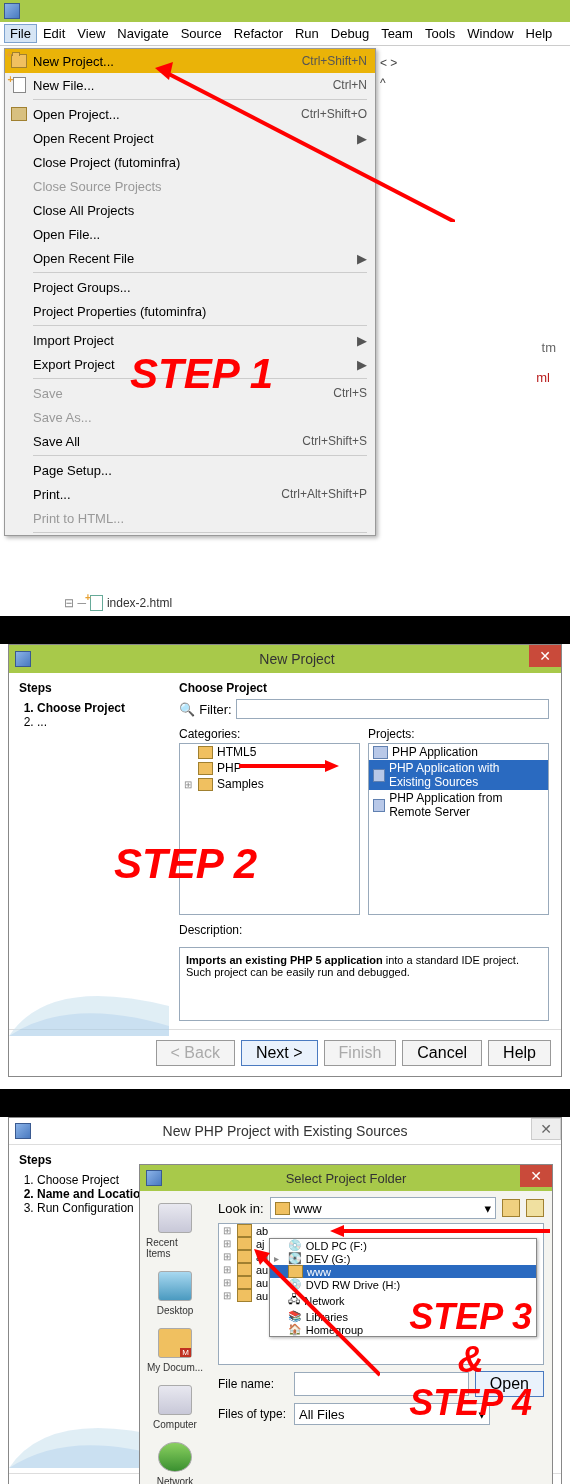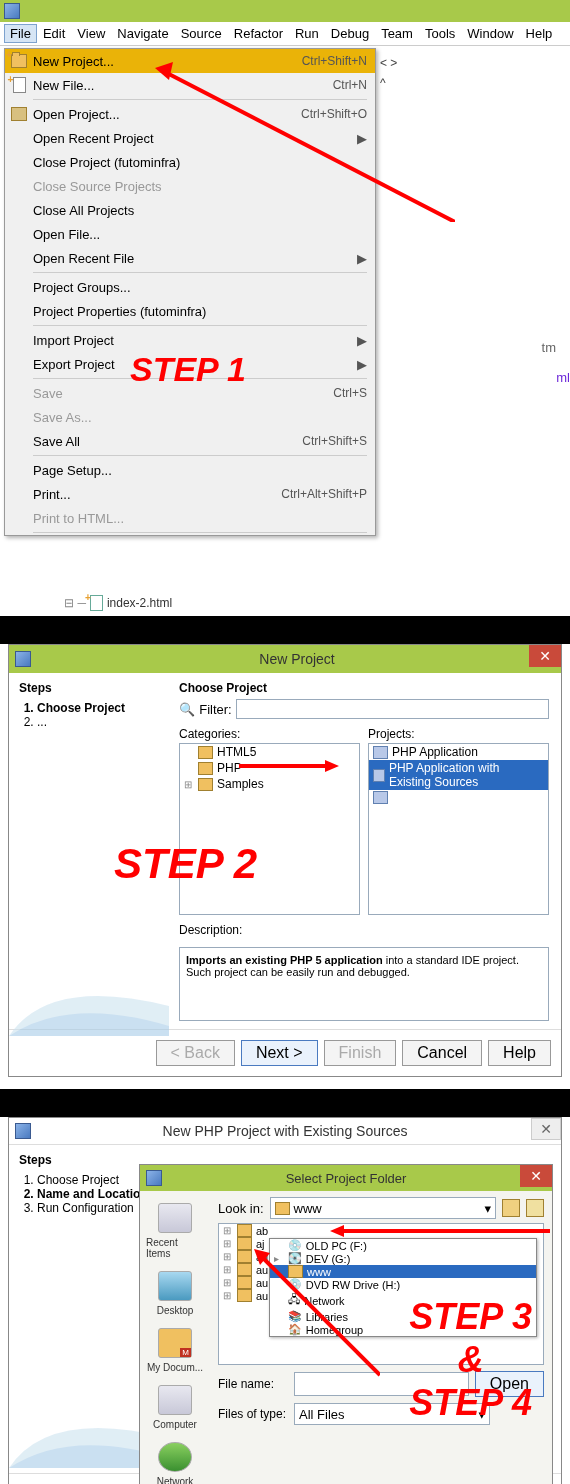--- a/index.html
+++ b/index.html
@@ -14,21 +14,21 @@
 .menuitem{display:flex;align-items:center;height:24px;padding:0 8px 0 4px}
 .menuitem.hl{background:#eab308}
 .menuitem.dis{color:#999}
 .mi-ico{width:20px;display:flex;justify-content:center}
 .mi-lbl{flex:1;padding-left:4px}
 .mi-sc{color:#555;font-size:12px}
 .mi-arr{width:12px;text-align:right;color:#555}
 .msep{height:1px;background:#ccc;margin:2px 8px 2px 28px}
 .bgstuff{position:absolute;left:380px;top:56px;color:#444;font-size:12px}
 .red-arrow1{position:absolute;left:155px;top:62px;width:300px;height:160px;pointer-events:none;z-index:6}
-.step1-lbl{position:absolute;left:130px;top:350px;color:red;font-size:34px;font-weight:bold;font-style:italic;font-family:Arial;z-index:7}
+.step1-lbl{position:absolute;left:130px;top:350px;color:red;font-size:42px;font-weight:bold;font-style:italic;font-family:Arial;z-index:7}
 .ico-proj{width:14px;height:12px;background:#f0c060;border:1px solid #a08030;position:relative}
 .ico-proj::before{content:"";position:absolute;left:0;top:-3px;width:6px;height:3px;background:#f0c060;border:1px solid #a08030;border-bottom:none}
 .ico-proj.plus::after{content:"+";position:absolute;left:-6px;top:-6px;color:#e8a030;font-size:10px;font-weight:bold}
 .ico-file{width:11px;height:14px;background:#fff;border:1px solid #888;position:relative}
 .ico-file::before{content:"+";position:absolute;left:-6px;top:-4px;color:#e8a030;font-size:10px;font-weight:bold}
 .ico-open{width:14px;height:12px;background:#d8c080;border:1px solid #a08030}
 .tree-frag{position:absolute;left:64px;top:595px;font-size:12px;color:#333;display:flex;align-items:center;gap:4px}
 
 .gap{height:20px;background:#000}
 .dlg{margin:8px;border:1px solid #888;background:#fff;position:relative}
@@ -101,21 +101,21 @@
     <span>Team</span>
     <span>Tools</span>
     <span>Window</span>
     <span>Help</span>
   </div>
   <div class="bgstuff">
     <div>&lt; &gt;</div>
     <div style="margin-top:6px">^</div>
   </div>
   <div style="position:absolute;right:14px;top:340px;color:#666">tm</div>
-  <div style="position:absolute;right:0;top:370px;color:#6d28d9">ml</div>
+  <div style="position:absolute;right:20px;top:370px;color:#b91c1c">ml</div>
 
   <div class="dropdown">
     <div class="menuitem hl">
         <span class="mi-ico">
           <span class="ico-proj plus"></span>
         </span>
         <span class="mi-lbl">New Project...</span>
         <span class="mi-sc">Ctrl+Shift+N</span>
       </div>
     <div class="menuitem">
@@ -275,20 +275,21 @@
               <div class="treeitem">
                   <span class="php-ico"></span>
                   <span>PHP Application</span>
                 </div>
               <div class="treeitem sel">
                   <span class="php-ico"></span>
                   <span>PHP Application with Existing Sources</span>
                 </div>
               <div class="treeitem">
                   <span class="php-ico"></span>
+                  <span>PHP Application from Remote Server</span>
                 </div>
             </div>
           </div>
         </div>
         <div class="lb-label" style="margin-top:8px">Description:</div>
         <div class="desc-box"><b>Imports an existing PHP 5 application</b><span> into a standard IDE project. Such project can be easily run and debugged.</span></div>
       </div>
     </div>
     <div class="btn-row">
       <span class="btn dis">&lt; Back</span>

